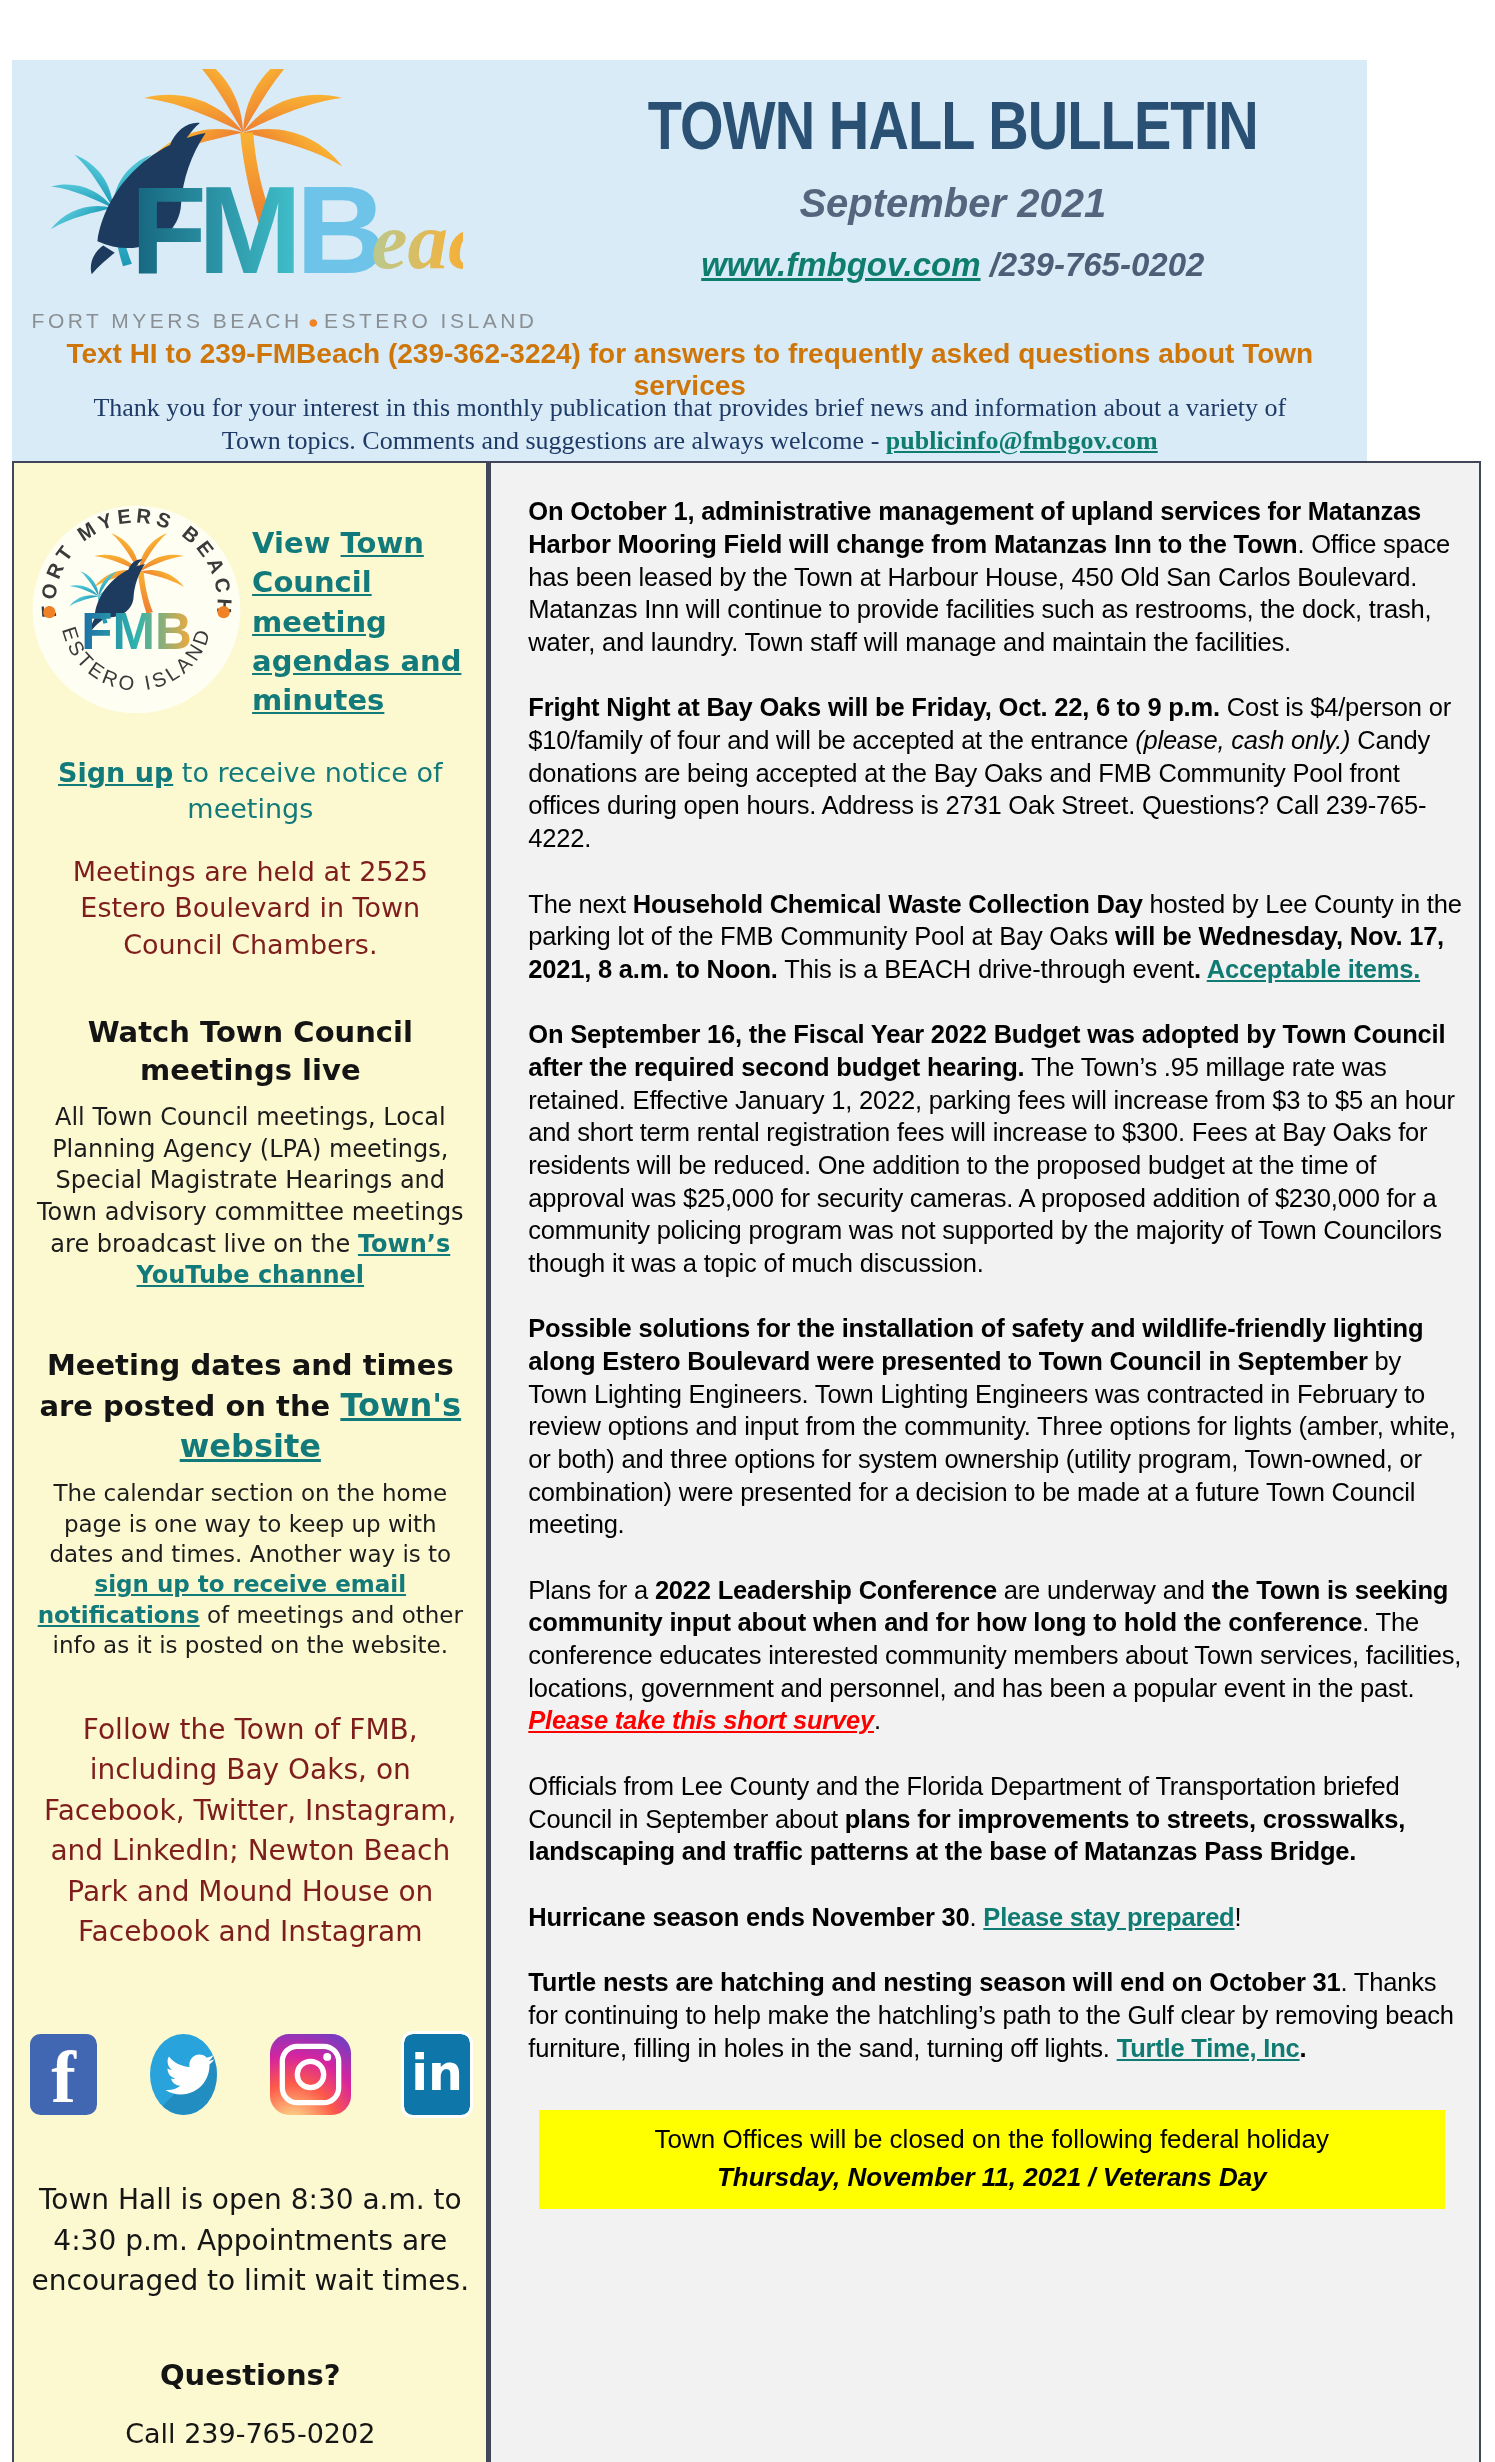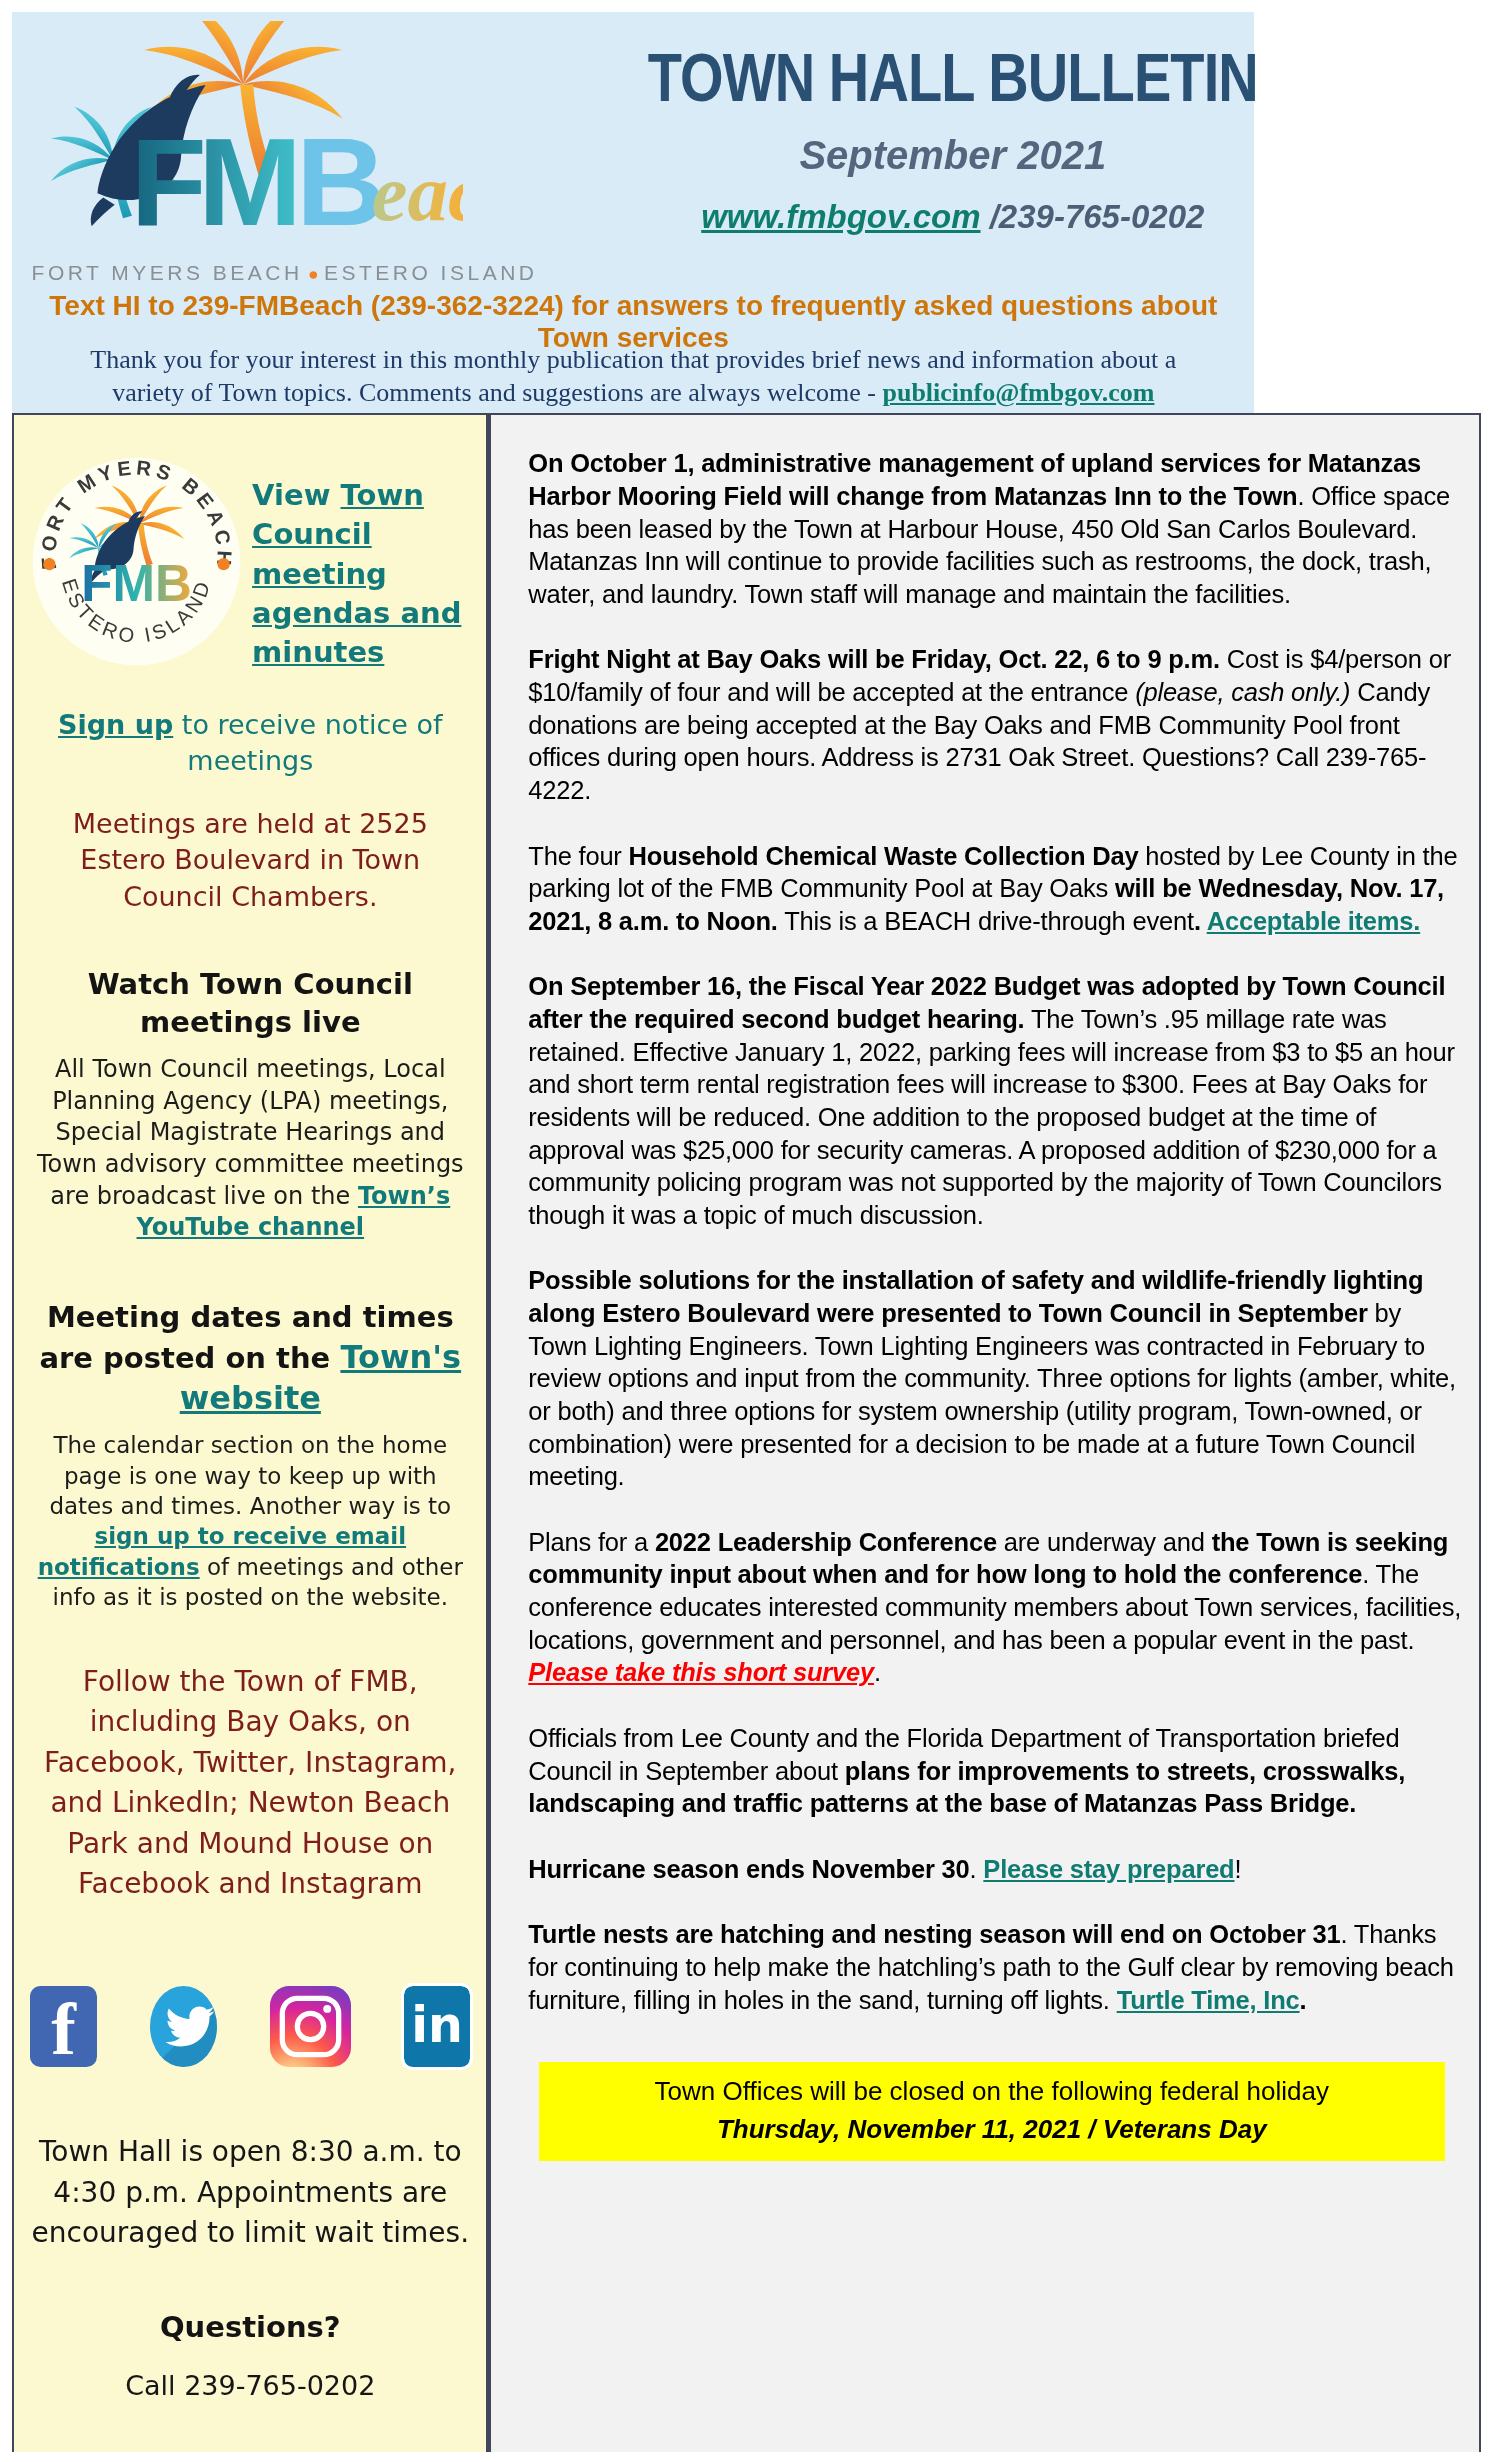--- a/index.html
+++ b/index.html
@@ -1,20 +1,20 @@
 <!DOCTYPE html>
 <html style="font-size:14px"><head>
 <meta charset="utf-8">
 <style>
   html,body{margin:0;padding:0;background:#ffffff;}
   body{width:1495px;height:2462px;overflow:hidden;font-family:"Liberation Sans",sans-serif;}
   .page{position:relative;width:1470px;height:2450px;margin:0;padding:12.3px 0 0 12.3px;}
 
   
-  .hdr{position:relative;width:1242px;height:401px;background:#d9ebf7;}
+  .hdr{position:relative;width:1355px;height:401px;background:#d9ebf7;margin-top:48px;}
   .hlogo{position:absolute;left:19.3px;top:8.8px;width:431px;height:266px;}
   .hlogo svg{display:block;}
   .tagline{position:absolute;left:0;bottom:1.8px;width:413px;text-align:center;
            font-family:"Liberation Sans",sans-serif;font-size:21px;letter-spacing:3.5px;
            color:#8a8f94;white-space:nowrap;}
   .tagline .dot{color:#f08124;font-size:17.6px;padding:0 5.3px;letter-spacing:0;}
   .title{position:absolute;left:413px;width:1055px;top:26px;margin:0;text-align:center;
          font-size:56px;font-weight:800;color:#2a5174;letter-spacing:-0.9px;
          transform:scaleY(1.22);transform-origin:center top;white-space:nowrap;}
   .subtitle{position:absolute;left:413px;width:1055px;top:121px;text-align:center;
@@ -245,21 +245,21 @@
       <p class="dark q-p">Call 239-765-0202</p>
 
     </aside>
 
     <main class="mc">
 
       <p><span class="b">On October 1, administrative management of upland services for Matanzas Harbor Mooring Field will change from Matanzas Inn to the Town</span><span>. Office space has been leased by the Town at Harbour House, 450 Old San Carlos Boulevard. Matanzas Inn will continue to provide facilities such as restrooms, the dock, trash, water, and laundry. Town staff will manage and maintain the facilities.</span></p>
 
       <p><span class="b">Fright Night at Bay Oaks will be Friday, Oct. 22, 6 to 9 p.m.</span><span> Cost is $4/person or $10/family of four and will be accepted at the entrance </span><span class="i">(please, cash only.)</span><span> Candy donations are being accepted at the Bay Oaks and FMB Community Pool front offices during open hours. Address is 2731 Oak Street. Questions? Call 239-765-4222.</span></p>
 
-      <p><span>The four </span><span class="b">Household Chemical Waste Collection Day</span><span> hosted by Lee County in the parking lot of the FMB Community Pool at Bay Oaks </span><span class="b">will be Wednesday, Nov. 17, 2021, 8 a.m. to Noon.</span><span> This is a BEACH drive-through event</span><span class="b">. </span><a class="tlink">Acceptable items.</a></p>
+      <p><span>The next </span><span class="b">Household Chemical Waste Collection Day</span><span> hosted by Lee County in the parking lot of the FMB Community Pool at Bay Oaks </span><span class="b">will be Wednesday, Nov. 17, 2021, 8 a.m. to Noon.</span><span> This is a BEACH drive-through event</span><span class="b">. </span><a class="tlink">Acceptable items.</a></p>
 
       <p><span class="b">On September 16, the Fiscal Year 2022 Budget was adopted by Town Council after the required second budget hearing.</span><span> The Town’s .95 millage rate was retained. Effective January 1, 2022, parking fees will increase from $3 to $5 an hour and short term rental registration fees will increase to $300. Fees at Bay Oaks for residents will be reduced. One addition to the proposed budget at the time of approval was $25,000 for security cameras. A proposed addition of $230,000 for a community policing program was not supported by the majority of Town Councilors though it was a topic of much discussion.</span></p>
 
       <p><span class="b">Possible solutions for the installation of safety and wildlife-friendly lighting along Estero Boulevard were presented to Town Council in September</span><span> by Town Lighting Engineers. Town Lighting Engineers was contracted in February to review options and input from the community. Three options for lights (amber, white, or both) and three options for system ownership (utility program, Town-owned, or combination) were presented for a decision to be made at a future Town Council meeting.</span></p>
 
       <p><span>Plans for a </span><span class="b">2022 Leadership Conference</span><span> are underway and </span><span class="b">the Town is seeking community input about when and for how long to hold the conference</span><span>. The conference educates interested community members about Town services, facilities, locations, government and personnel, and has been a popular event in the past. </span><a class="rlink">Please take this short survey</a><span>.</span></p>
 
       <p><span>Officials from Lee County and the Florida Department of Transportation briefed Council in September about </span><span class="b">plans for improvements to streets, crosswalks, landscaping and traffic patterns at the base of Matanzas Pass Bridge.</span></p>
 
       <p><span class="b">Hurricane season ends November 30</span><span>. </span><a class="tlink">Please stay prepared</a><span>!</span></p>

